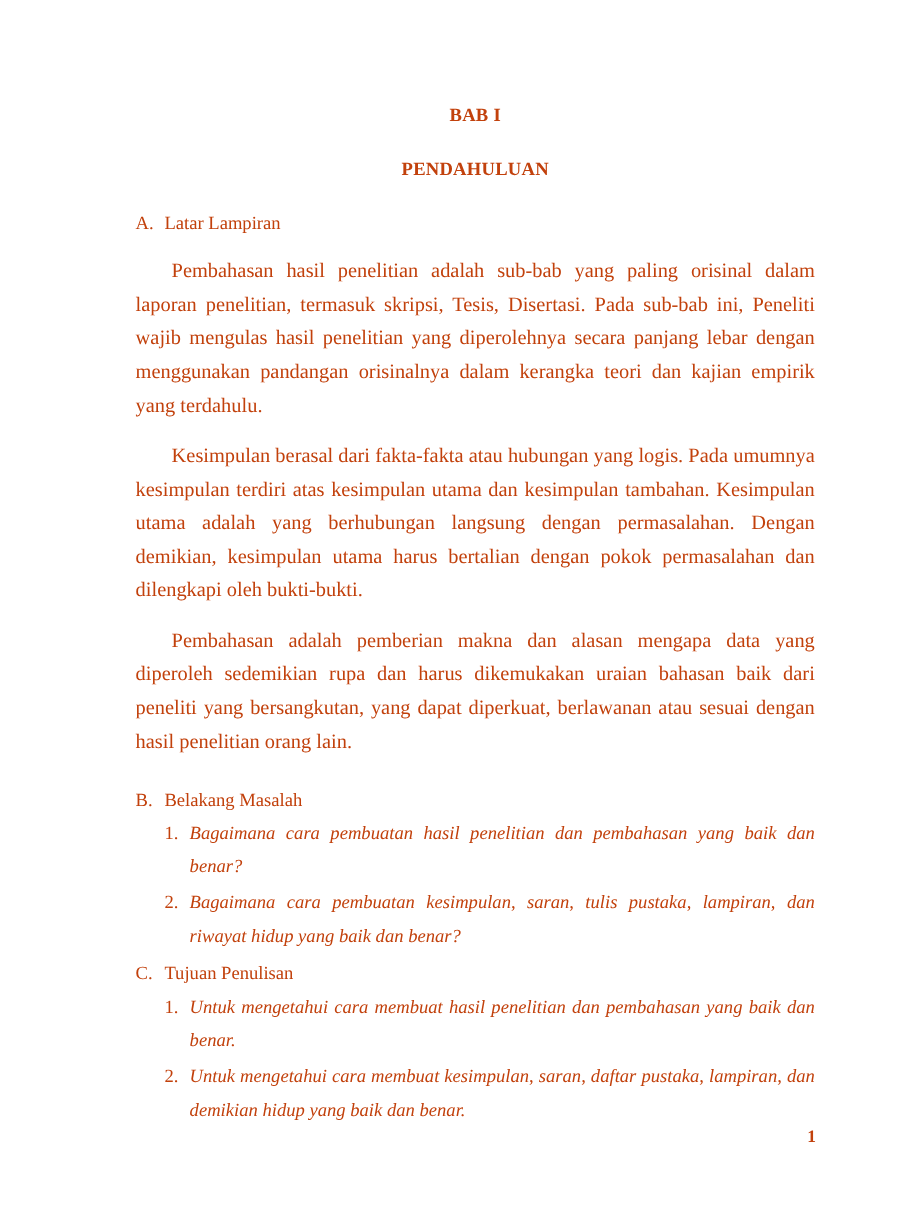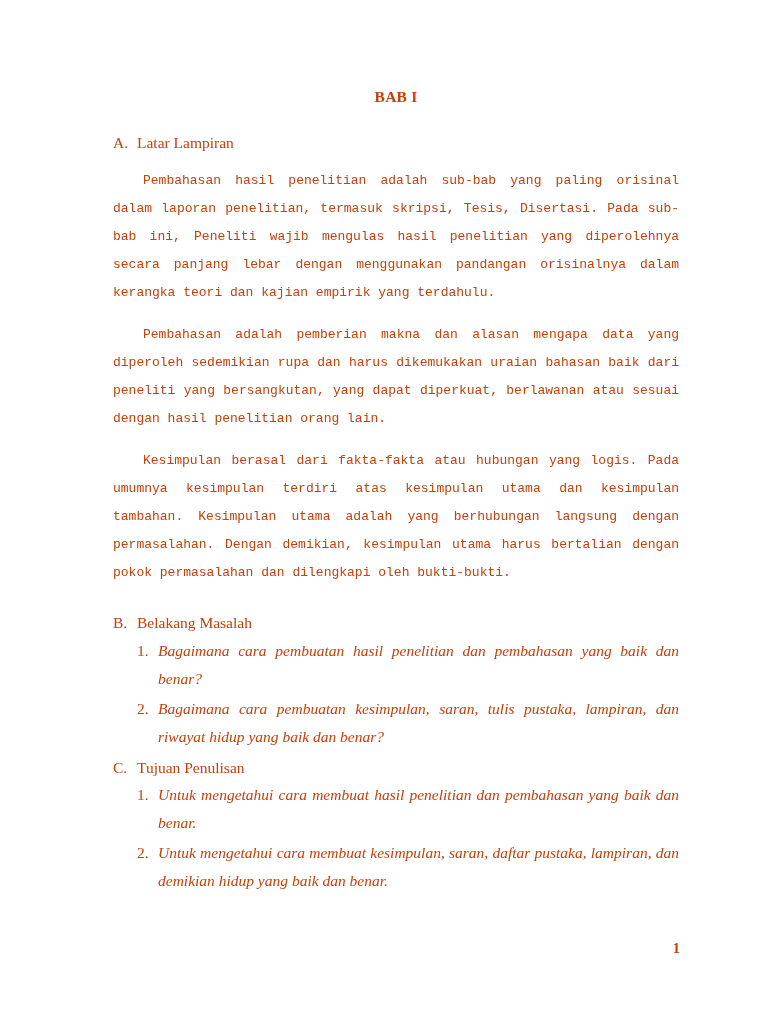--- a/index.html
+++ b/index.html
@@ -47,28 +47,27 @@
   }
   .section-heading .marker {
     width: 24px;
     flex: 0 0 24px;
   }
   .section-heading .heading-text {
     flex: 1 1 auto;
   }
 
   .body-para {
-    font-size: 13px;
+    font-size: 17px;
     line-height: 28px;
     text-align: justify;
     text-justify: inter-word;
     text-indent: 30px;
     margin: 14px 0 0 0;
     hyphens: none;
-    font-family: Liberation Mono, monospace;
   }
   .body-para.first-after-heading {
     margin-top: 13px;
   }
 
   .num-list {
     list-style: none;
     margin: 0;
     padding: 0;
   }
@@ -103,29 +102,30 @@
 </style>
 </head>
 <body>
 
 <div class="page">
 
   <div class="content">
 
     <div class="chapter-title">BAB I</div>
 
+    <div class="doc-title">PENDAHULUAN</div>
 
     <div class="section-heading">
       <span class="marker">A.</span>
       <span class="heading-text">Latar Lampiran</span>
     </div>
 
     <p class="body-para first-after-heading">Pembahasan hasil penelitian adalah sub-bab yang paling orisinal dalam laporan penelitian, termasuk skripsi, Tesis, Disertasi. Pada sub-bab ini, Peneliti wajib mengulas hasil penelitian yang diperolehnya secara panjang lebar dengan menggunakan pandangan orisinalnya dalam kerangka teori dan kajian empirik yang terdahulu.</p>
+    <p class="body-para">Kesimpulan berasal dari fakta-fakta atau hubungan yang logis. Pada umumnya kesimpulan terdiri atas kesimpulan utama dan kesimpulan tambahan. Kesimpulan utama adalah yang berhubungan langsung dengan permasalahan. Dengan demikian, kesimpulan utama harus bertalian dengan pokok permasalahan dan dilengkapi oleh bukti-bukti.</p>
     <p class="body-para">Pembahasan adalah pemberian makna dan alasan mengapa data yang diperoleh sedemikian rupa dan harus dikemukakan uraian bahasan baik dari peneliti yang bersangkutan, yang dapat  diperkuat, berlawanan  atau sesuai dengan hasil penelitian orang lain.</p>
-    <p class="body-para">Kesimpulan berasal dari fakta-fakta atau hubungan yang logis. Pada umumnya kesimpulan terdiri atas kesimpulan utama dan kesimpulan tambahan. Kesimpulan utama adalah yang berhubungan langsung dengan permasalahan. Dengan demikian, kesimpulan utama harus bertalian dengan pokok permasalahan dan dilengkapi oleh bukti-bukti.</p>
 
     <div class="section-heading">
       <span class="marker">B.</span>
       <span class="heading-text">Belakang Masalah</span>
     </div>
 
     <ul class="num-list">
       <li class="num-item">
         <span class="num">1.</span>
         <span class="item-text">Bagaimana cara pembuatan hasil penelitian dan pembahasan yang baik dan benar?</span>

